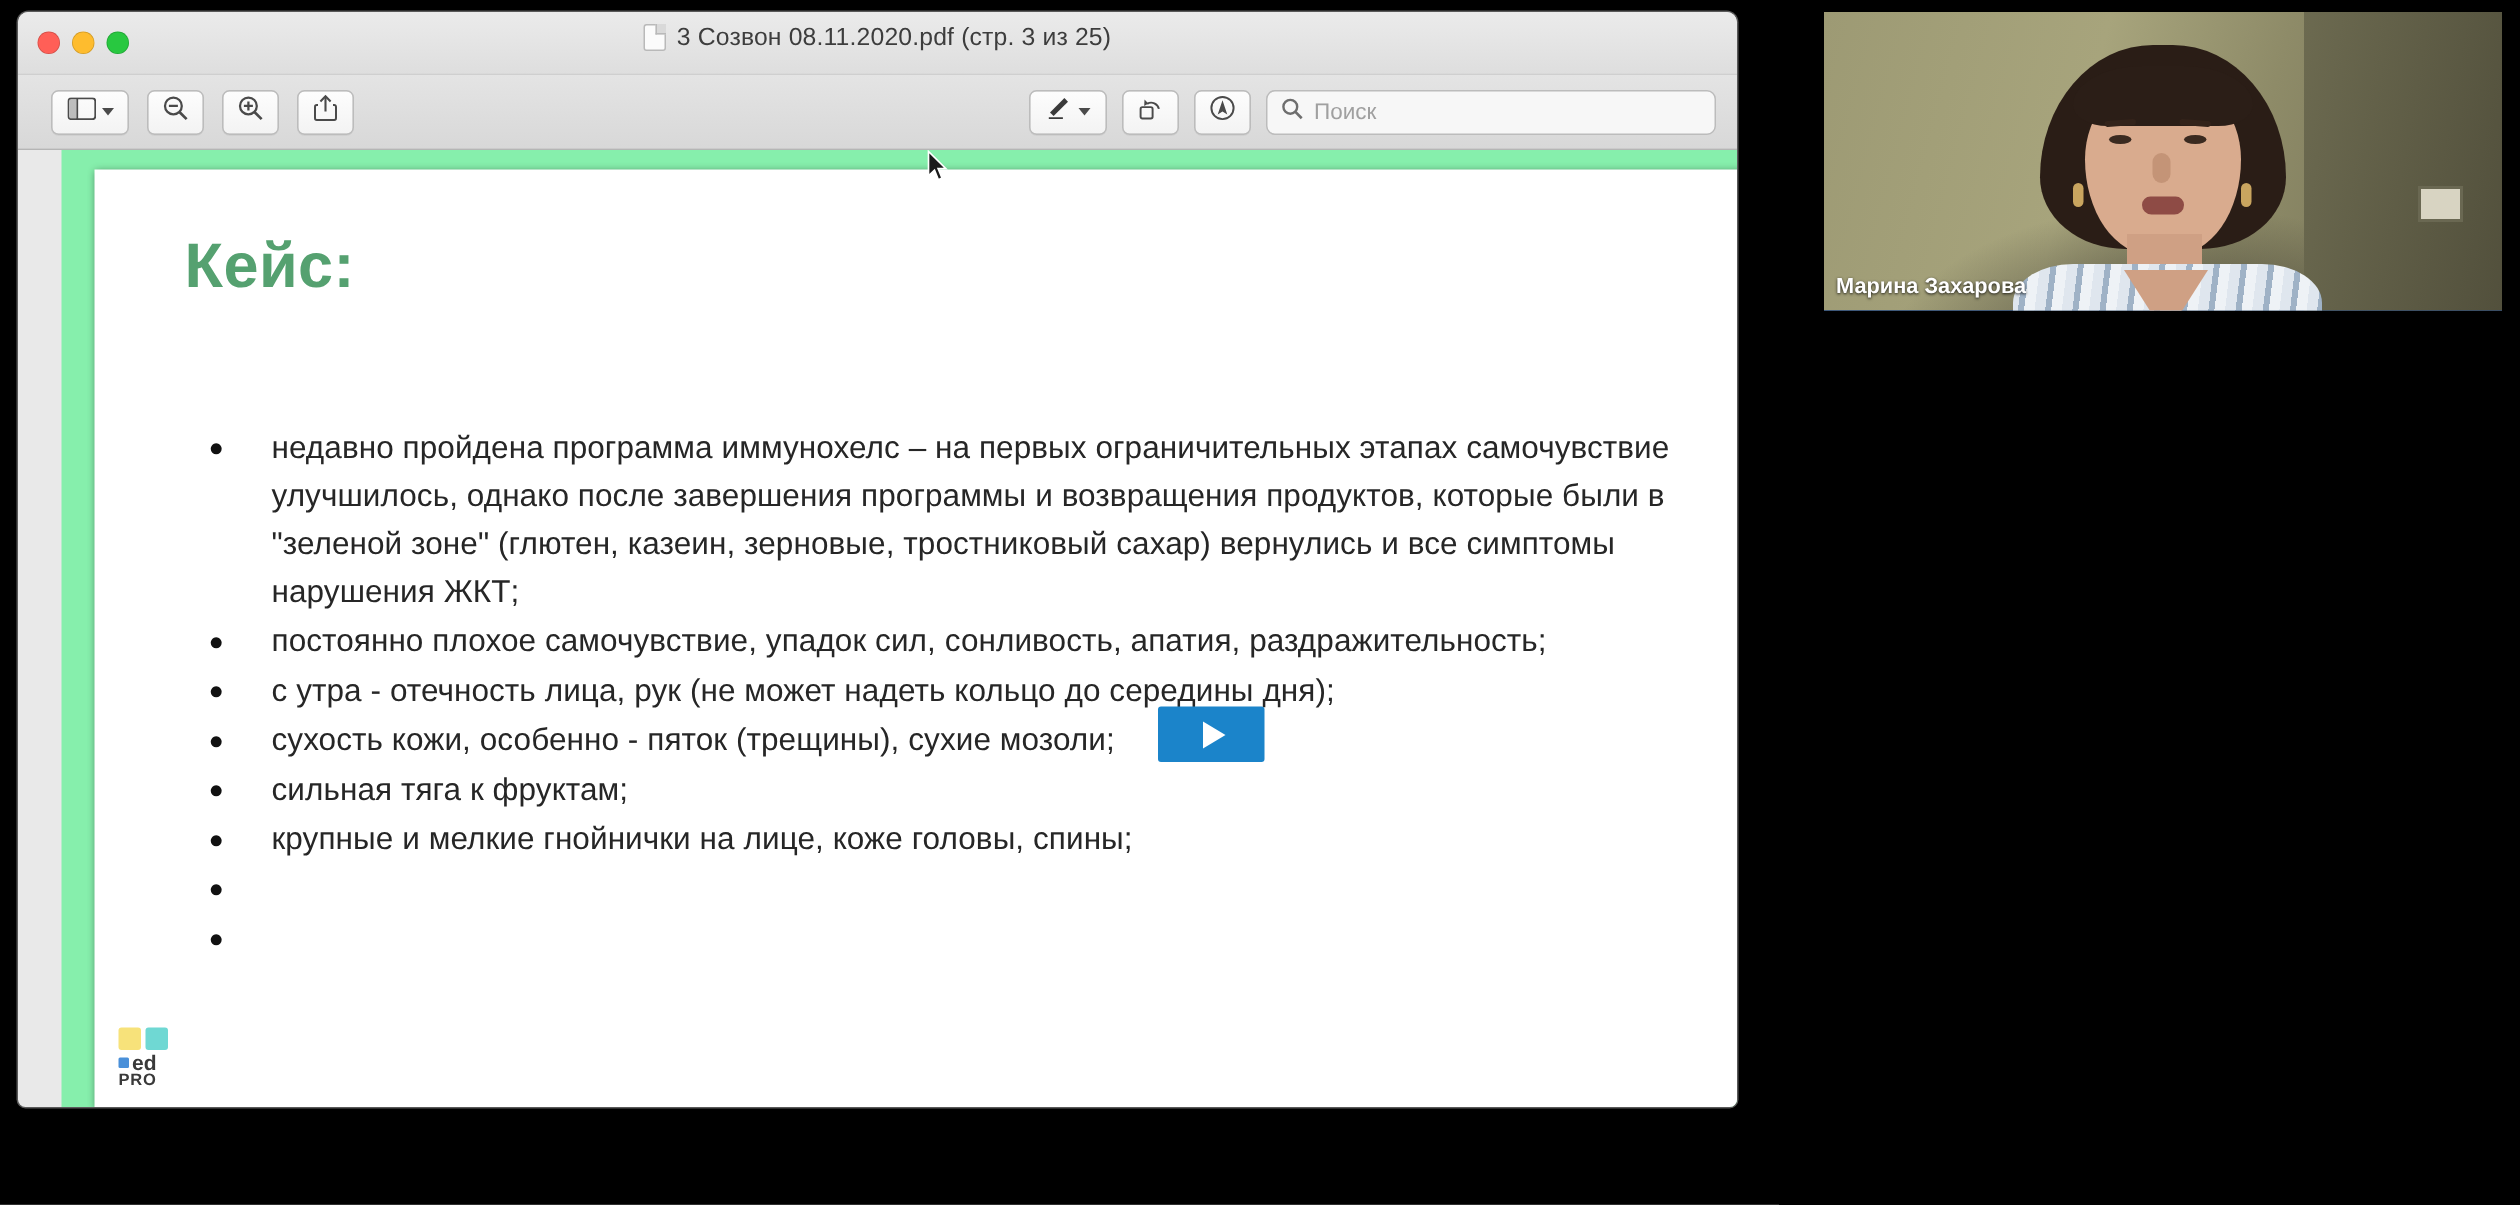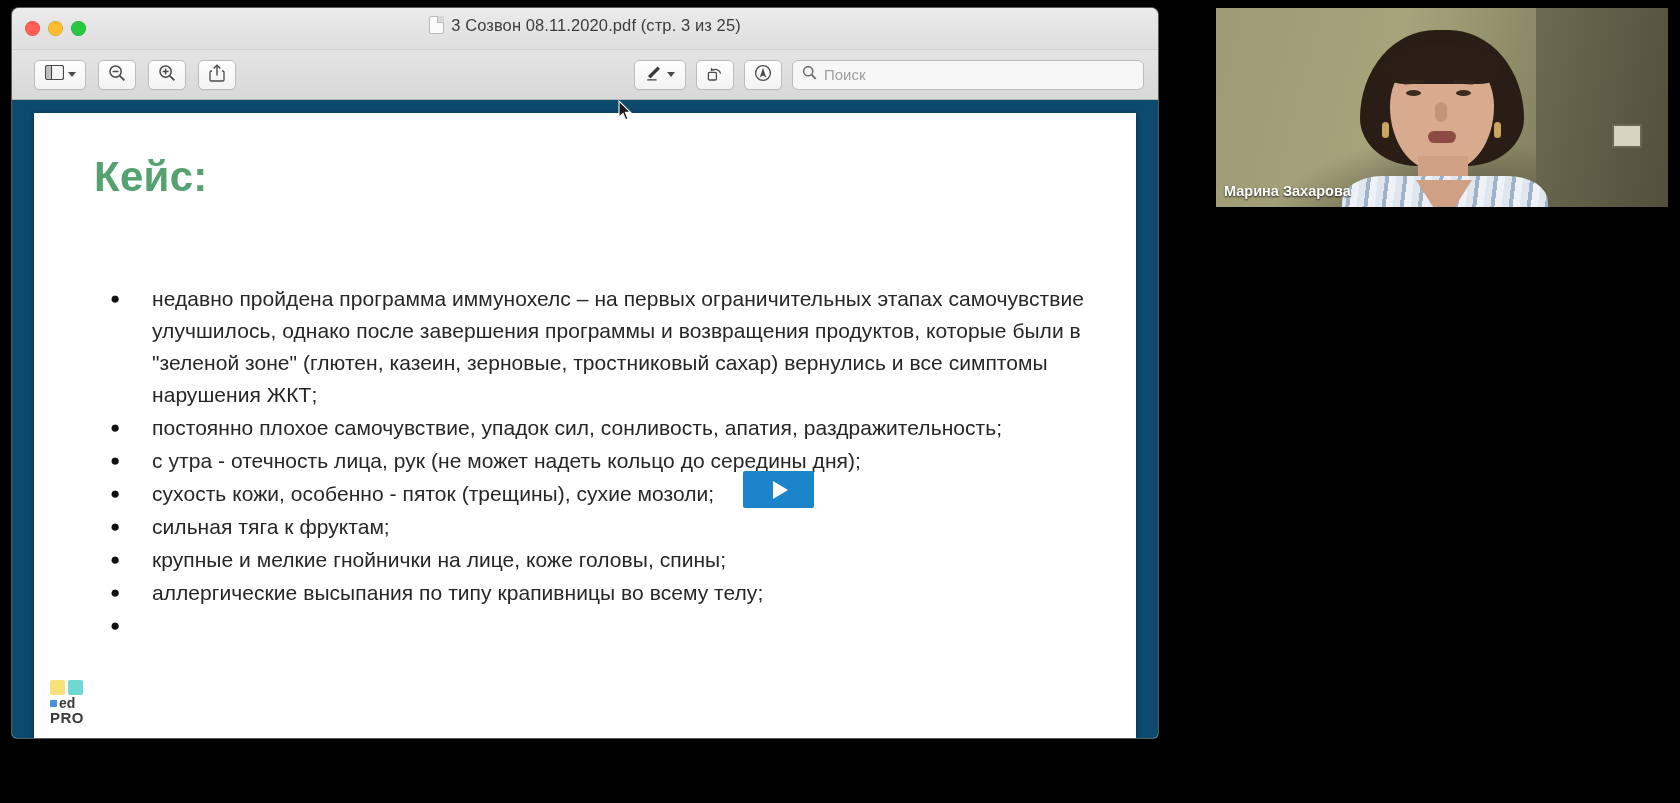--- a/index.html
+++ b/index.html
@@ -58,28 +58,28 @@
   .tb-btn {
     height: 30px; min-width: 38px; padding: 0 7px;
     background: linear-gradient(#fdfdfd, #f3f3f3);
     border: 1px solid #bcbcbc; border-radius: 5px;
     display: flex; align-items: center; justify-content: center; gap: 4px;
     box-shadow: 0 .5px 0 rgba(0,0,0,.06);
   }
   .tb-btn.wide { min-width: 52px; }
   .chev { width: 0; height: 0; border-left: 4px solid transparent; border-right: 4px solid transparent; border-top: 5px solid #4a4a4a; }
   .searchbox {
-    width: 352px; height: 30px;
+    width: 300px; height: 30px;
     background: #f7f7f7; border: 1px solid #bcbcbc; border-radius: 6px;
     display: flex; align-items: center; padding: 0 9px; gap: 7px;
   }
   .searchbox .ph { font-size: 15px; color: #a0a0a0; }
 
   
-  .doc-area { flex: 1; background: #0c4a6e; position: relative; padding: 13px 22px 4px 22px; }
+  .doc-area { flex: 1; background: #86efac; position: relative; padding: 13px 22px 4px 22px; margin-left: 29px; }
   .page {
     position: absolute; left: 22px; top: 13px;
     width: 1102px; height: 625px; background: #fff;
     box-shadow: 0 1px 5px rgba(0,0,0,.45);
     overflow: hidden;
   }
   .slide-title {
     position: absolute; left: 60px; top: 40px;
     font-size: 42px; font-weight: bold; color: #55a170; letter-spacing: .3px;
   }
@@ -109,21 +109,21 @@
     border-top: 9px solid transparent; border-bottom: 9px solid transparent;
     border-left: 15px solid #fff;
   }
 
   .logo { position: absolute; left: 15px; bottom: 12px; width: 58px; }
   .logo-sq { display: flex; gap: 3px; margin-bottom: 2px; margin-left: 1px; }
   .sq { width: 15px; height: 15px; border-radius: 2px; }
   .logo-row2 { display: flex; align-items: center; gap: 2px; margin-left: 1px; }
   .sq-sm { width: 7px; height: 7px; border-radius: 1px; }
   .logo-ed { font-size: 14px; font-weight: bold; color: #3a3a3a; line-height: 12px; }
-  .logo-pro { font-size: 15px; font-weight: bold; color: #3a3a3a; letter-spacing: .5px; margin-left: 1px; }
+  .logo-pro { font-size: 11px; font-weight: bold; color: #3a3a3a; letter-spacing: .5px; margin-left: 1px; }
 
   .cursor { position: absolute; left: 618px; top: 100px; width: 14px; height: 22px; }
 
   
   .webcam {
     position: absolute; left: 1216px; top: 8px;
     width: 452px; height: 199px; overflow: hidden; background: #3b82f6;
   }
   .cam-bg {
     position: absolute; inset: 0;
@@ -302,21 +302,20 @@
           <div class="bullet">
             <span class="mark">●</span>
             <span class="btext">сильная тяга к фруктам;</span>
           </div>
           <div class="bullet">
             <span class="mark">●</span>
             <span class="btext">крупные и мелкие гнойнички на лице, коже головы, спины;</span>
           </div>
           <div class="bullet">
             <span class="mark">●</span>
-            <span class="btext">аллергические высыпания по типу крапивницы во всему телу;</span>
           </div>
           <div class="bullet">
             <span class="mark">●</span>
           </div>
         </div>
 
         <div class="logo">
           <div class="logo-sq">
             <div class="sq" style="background:#f7e27a"></div>
             <div class="sq" style="background:#6fd8d3"></div>

